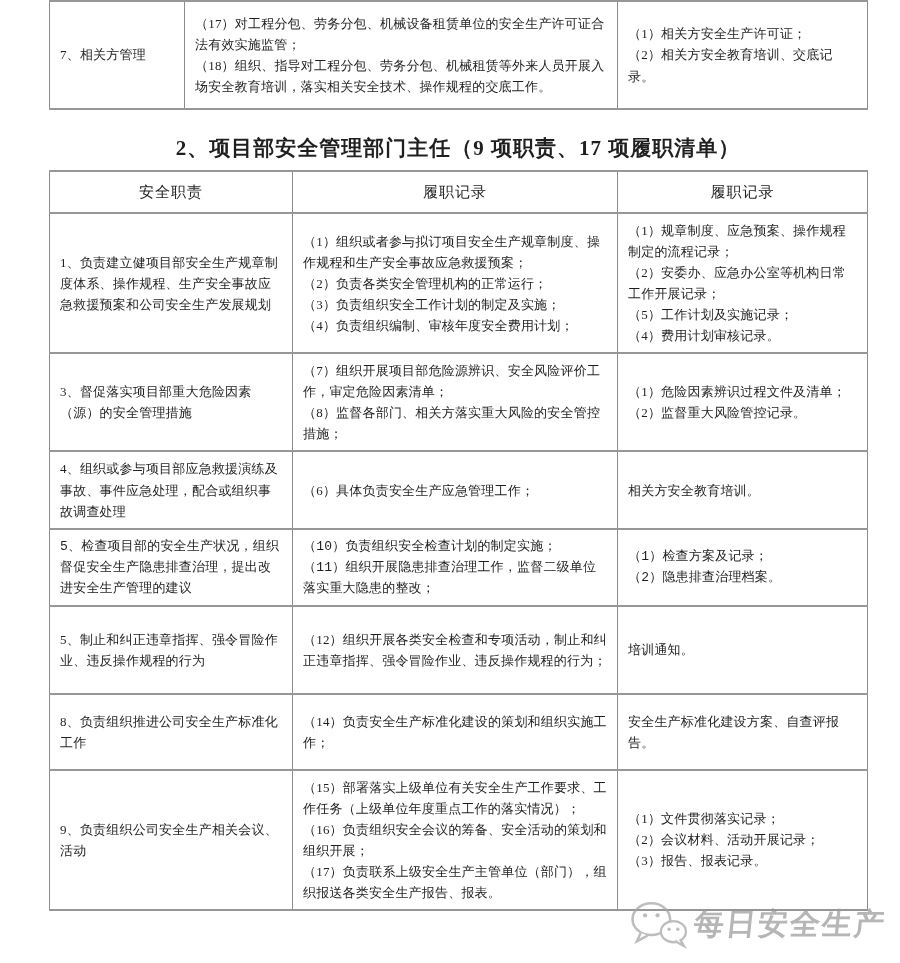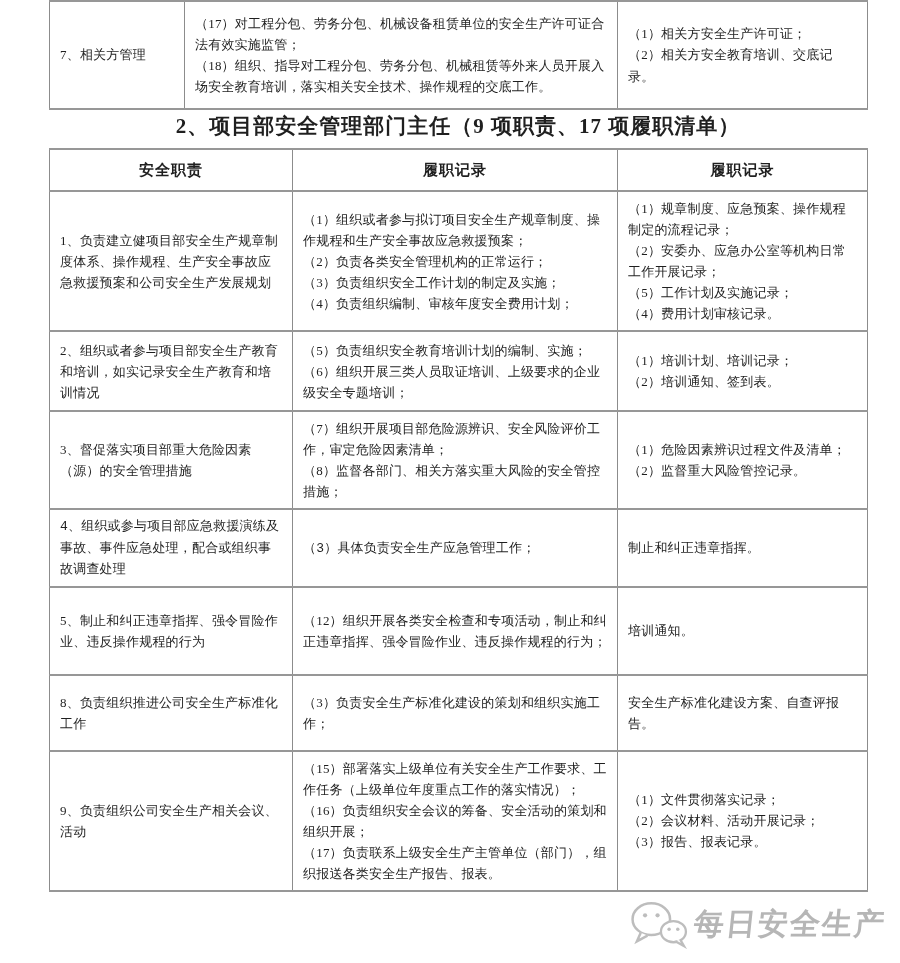--- a/index.html
+++ b/index.html
@@ -30,32 +30,32 @@
     overflow: hidden;
   }
   tr { border-top: 2px solid #979797; border-bottom: 2px solid #979797; }
 
   
   .top-table td { height: 108px; }
 
   
   .section-heading {
     width: 818px;
-    margin: 0 0 6px 49px;
+    margin: 22px 0 6px 49px;
     text-align: center;
     font-size: 21px;
     font-weight: bold;
     letter-spacing: 1px;
     line-height: 32px;
   }
 
   
   .main-table thead th {
     font-size: 15px;
-    font-weight: bold;
+    font-weight: normal;
     text-align: center;
     height: 42px;
     letter-spacing: 1px;
   }
   .main-table tbody tr:nth-child(1) td { height: 125px; }
   .main-table tbody tr:nth-child(2) td { height: 80px; }
   .main-table tbody tr:nth-child(3) td { height: 73px; }
   .main-table tbody tr:nth-child(4) td { height: 66px; font-family: Liberation Mono, monospace; }
   .main-table tbody tr:nth-child(5) td { height: 88px; }
   .main-table tbody tr:nth-child(6) td { height: 76px; }
@@ -127,46 +127,46 @@
         <td>（1）组织或者参与拟订项目安全生产规章制度、操作规程和生产安全事故应急救援预案；
 （2）负责各类安全管理机构的正常运行；
 （3）负责组织安全工作计划的制定及实施；
 （4）负责组织编制、审核年度安全费用计划；</td>
         <td>（1）规章制度、应急预案、操作规程制定的流程记录；
 （2）安委办、应急办公室等机构日常工作开展记录；
 （5）工作计划及实施记录；
 （4）费用计划审核记录。</td>
       </tr>
       <tr>
-        <td>2、组织或者参与项目部安全生产教育和培训，如实记录安全生产教育和培训情况</td>
-        <td>（5）负责组织安全教育培训计划的编制、实施；
-（6）组织开展三类人员取证培训、上级要求的企业级安全专题培训；</td>
-        <td>（1）培训计划、培训记录；
-（2）培训通知、签到表。</td>
-      </tr>
-      <tr>
         <td>3、督促落实项目部重大危险因素（源）的安全管理措施</td>
         <td>（7）组织开展项目部危险源辨识、安全风险评价工作，审定危险因素清单；
 （8）监督各部门、相关方落实重大风险的安全管控措施；</td>
         <td>（1）危险因素辨识过程文件及清单；
 （2）监督重大风险管控记录。</td>
       </tr>
       <tr>
         <td>4、组织或参与项目部应急救援演练及事故、事件应急处理，配合或组织事故调查处理</td>
-        <td>（3）具体负责安全生产应急管理工作；</td>
-        <td>制止和纠正违章指挥。</td>
+        <td>（6）具体负责安全生产应急管理工作；</td>
+        <td>相关方安全教育培训。</td>
+      </tr>
+      <tr>
+        <td>5、检查项目部的安全生产状况，组织督促安全生产隐患排查治理，提出改进安全生产管理的建议</td>
+        <td>（10）负责组织安全检查计划的制定实施；
+（11）组织开展隐患排查治理工作，监督二级单位落实重大隐患的整改；</td>
+        <td>（1）检查方案及记录；
+（2）隐患排查治理档案。</td>
       </tr>
       <tr>
         <td>5、制止和纠正违章指挥、强令冒险作业、违反操作规程的行为</td>
         <td>（12）组织开展各类安全检查和专项活动，制止和纠正违章指挥、强令冒险作业、违反操作规程的行为；</td>
         <td>培训通知。</td>
       </tr>
       <tr>
         <td>8、负责组织推进公司安全生产标准化工作</td>
-        <td>（3）负责安全生产标准化建设的策划和组织实施工作；</td>
+        <td>（14）负责安全生产标准化建设的策划和组织实施工作；</td>
         <td>安全生产标准化建设方案、自查评报告。</td>
       </tr>
       <tr>
         <td>9、负责组织公司安全生产相关会议、活动</td>
         <td>（15）部署落实上级单位有关安全生产工作要求、工作任务（上级单位年度重点工作的落实情况）；
 （16）负责组织安全会议的筹备、安全活动的策划和组织开展；
 （17）负责联系上级安全生产主管单位（部门），组织报送各类安全生产报告、报表。</td>
         <td>（1）文件贯彻落实记录；
 （2）会议材料、活动开展记录；
 （3）报告、报表记录。</td>

